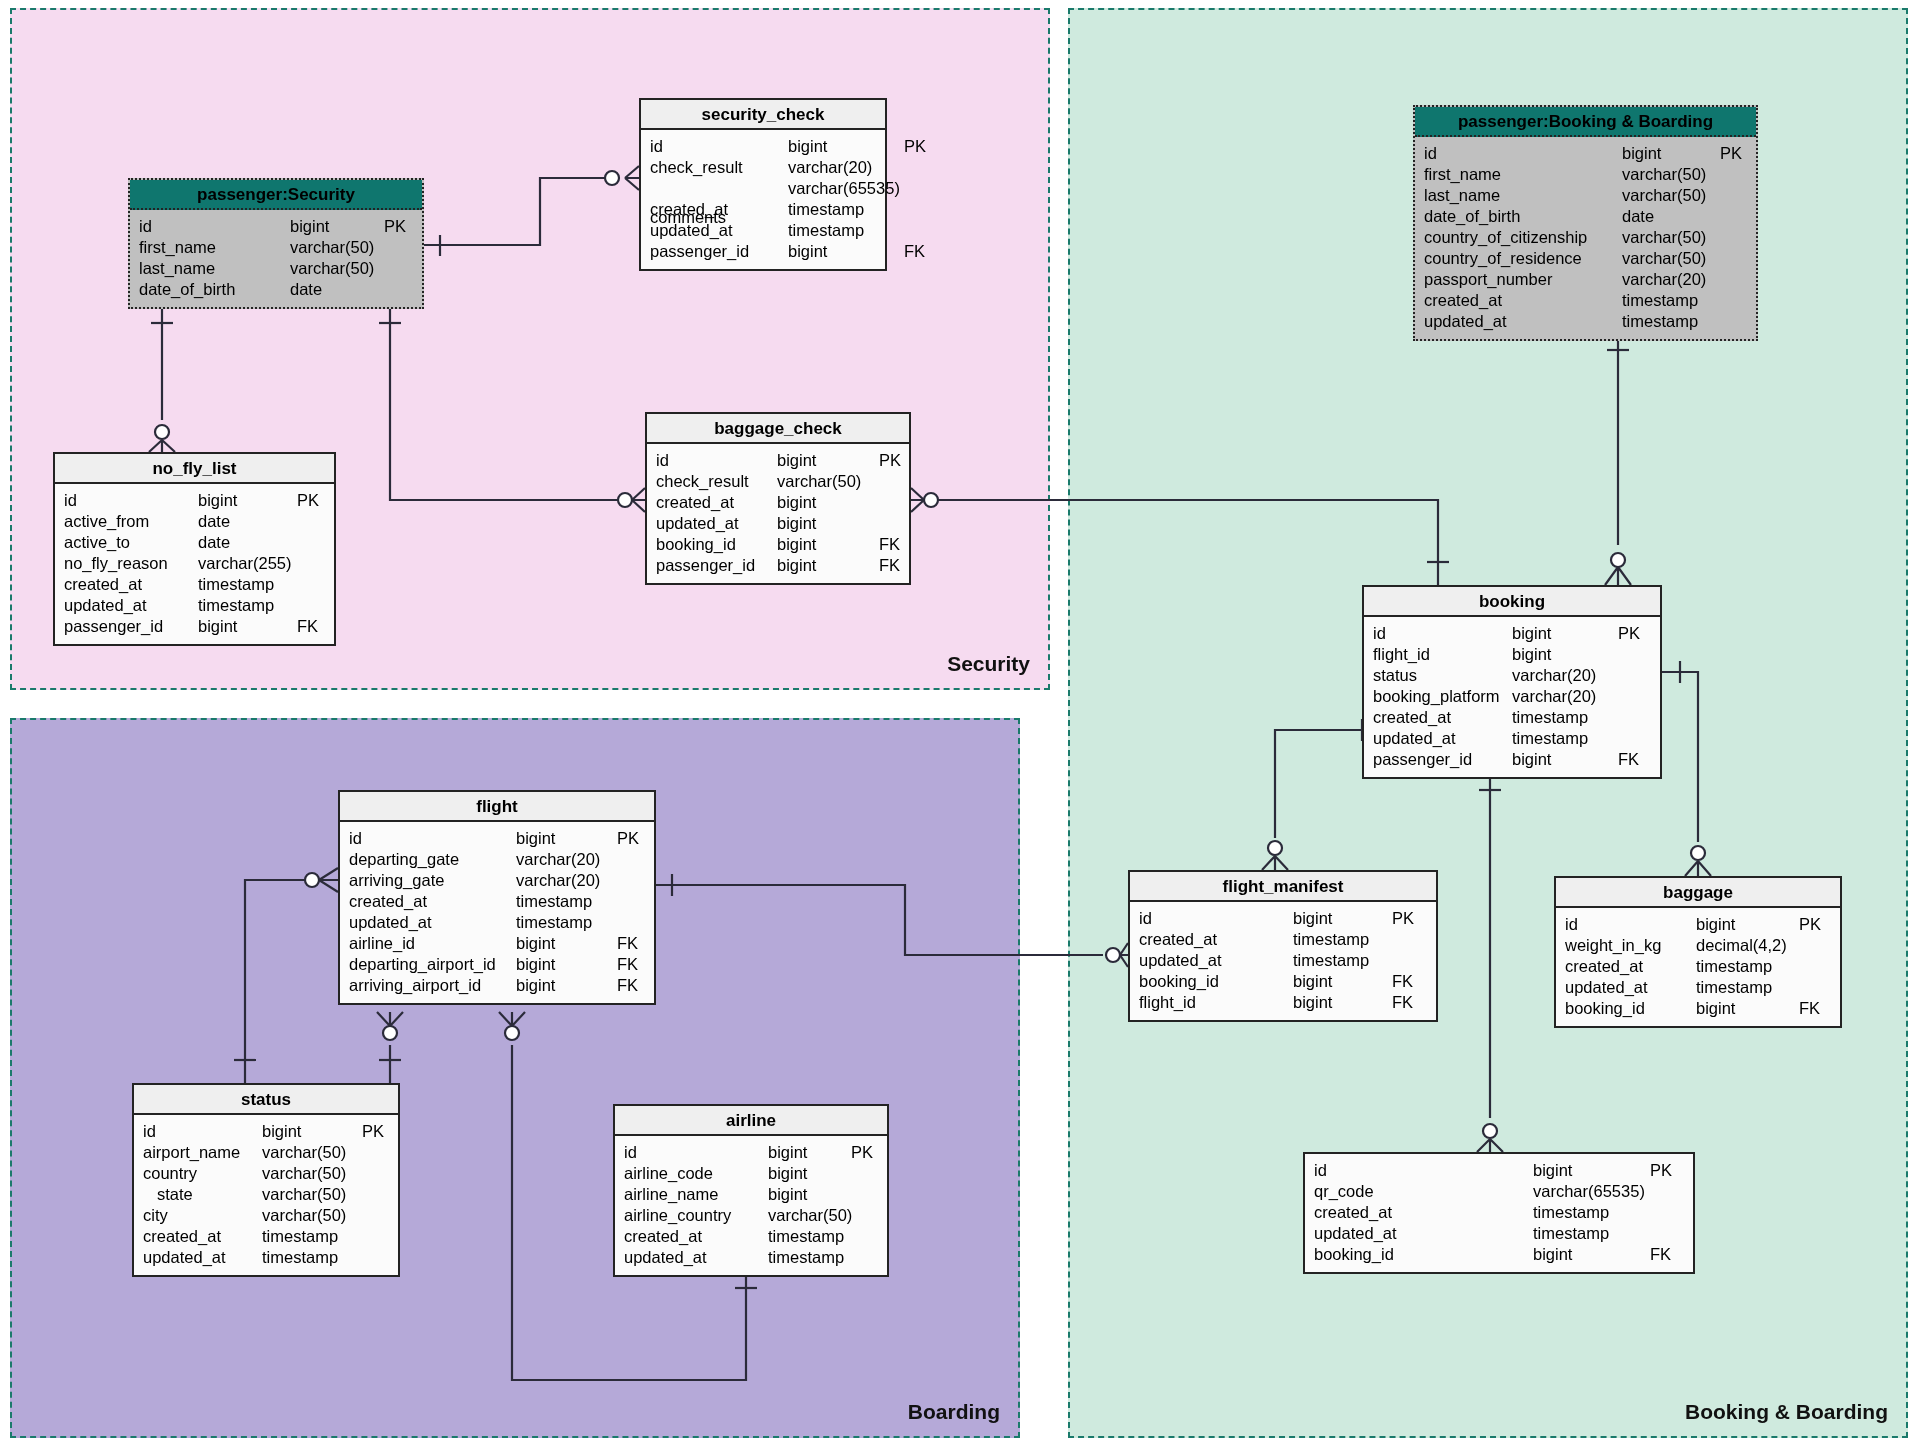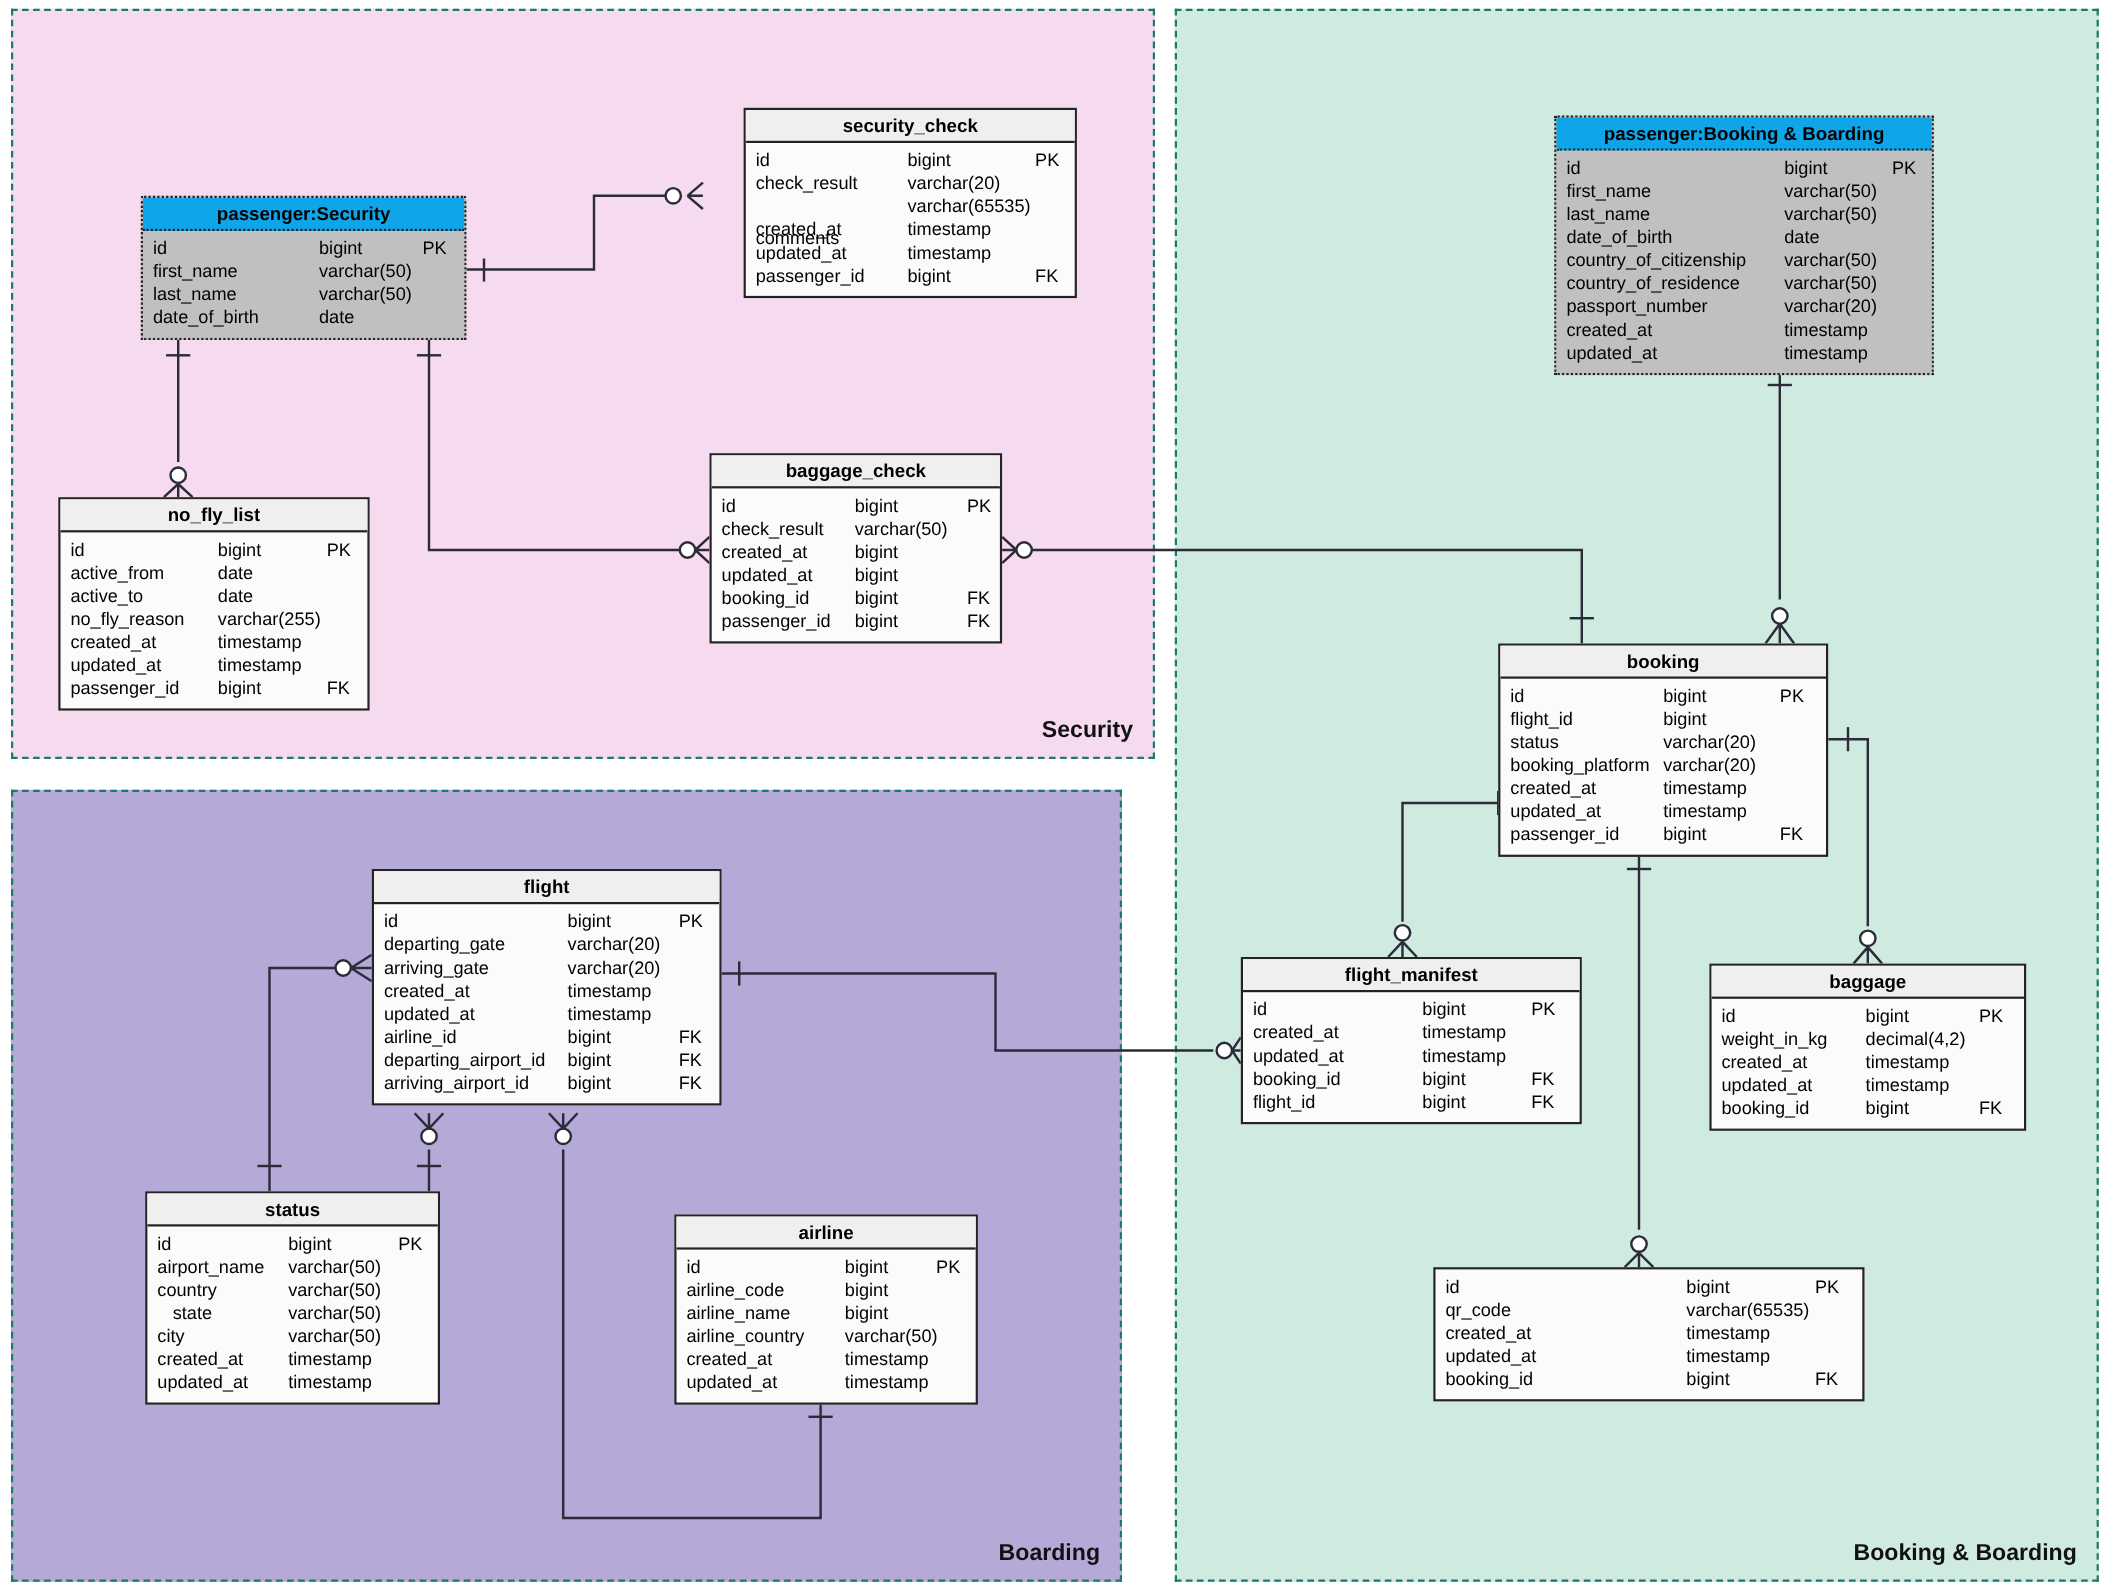--- a/index.html
+++ b/index.html
@@ -7,21 +7,21 @@
   #canvas{position:relative;width:1916px;height:1448px;background:#ffffff;overflow:hidden;}
 
   .region{position:absolute;box-sizing:border-box;}
   .region .region-label{position:absolute;font-weight:bold;font-size:21px;color:#111;}
 
   .tbl{position:absolute;box-sizing:border-box;background:#fbfbfb;border:2px solid #232323;z-index:5;}
   .tbl.dashed{border:2px dotted #232323;background:#c0c0c0;}
   .tbl .thead{box-sizing:border-box;background:#efefef;border-bottom:2px solid #232323;
               text-align:center;font-weight:bold;font-size:17px;color:#000;
               line-height:30px;height:30px;}
-  .tbl.dashed .thead{background:#0ea5e9;border-bottom:2px dotted #232323;}
+  .tbl.dashed .thead{background:#0f766e;border-bottom:2px dotted #232323;}
   .tbl .tbody{box-sizing:border-box;padding:6px 0 7px 0;}
   .tbl.dashed .tbody{background:#c0c0c0;}
   .row{position:relative;height:21px;line-height:21px;font-size:16.5px;color:#000;white-space:nowrap;}
   .row .c-name{position:absolute;left:9px;}
   .row .c-type{position:absolute;}
   .row .c-key{position:absolute;}
 
   svg.wires{position:absolute;left:0;top:0;width:1916px;height:1448px;z-index:1;}
   svg.wires line,svg.wires path,svg.wires polyline{stroke:#2b2b3a;stroke-width:2.2;fill:none;}
   svg.wires circle{stroke:#2b2b3a;stroke-width:2.2;fill:#ffffff;}
@@ -125,21 +125,21 @@
             <span class="c-type" style="left: 160px;">varchar(50)</span>
             <span class="c-key" style="left: 254px;"></span>
           </div>
           <div class="row">
             <span class="c-name" style="left: 9px;">date_of_birth</span>
             <span class="c-type" style="left: 160px;">date</span>
             <span class="c-key" style="left: 254px;"></span>
           </div>
         </div>
       </div>
-      <div class="tbl" style="left: 676px; top: 98px; width: 303px;">
+      <div class="tbl" style="left: 639px; top: 98px; width: 248px;">
         <div class="thead">security_check</div>
         <div class="tbody">
           <div class="row">
             <span class="c-name" style="left: 9px;">id</span>
             <span class="c-type" style="left: 147px;">bigint</span>
             <span class="c-key" style="left: 263px;">PK</span>
           </div>
           <div class="row">
             <span class="c-name" style="left: 9px;">check_result</span>
             <span class="c-type" style="left: 147px;">varchar(20)</span>

